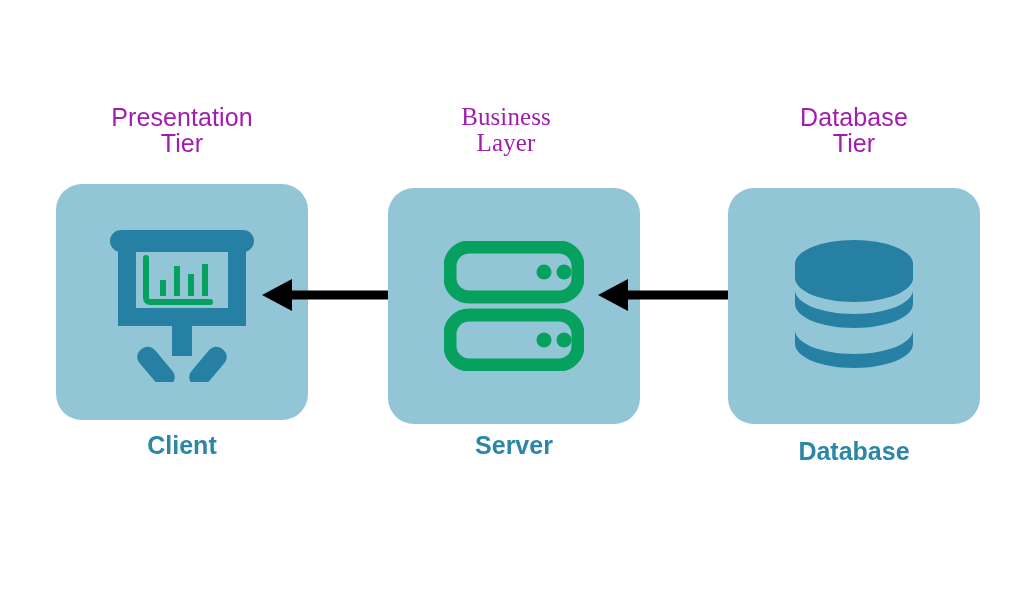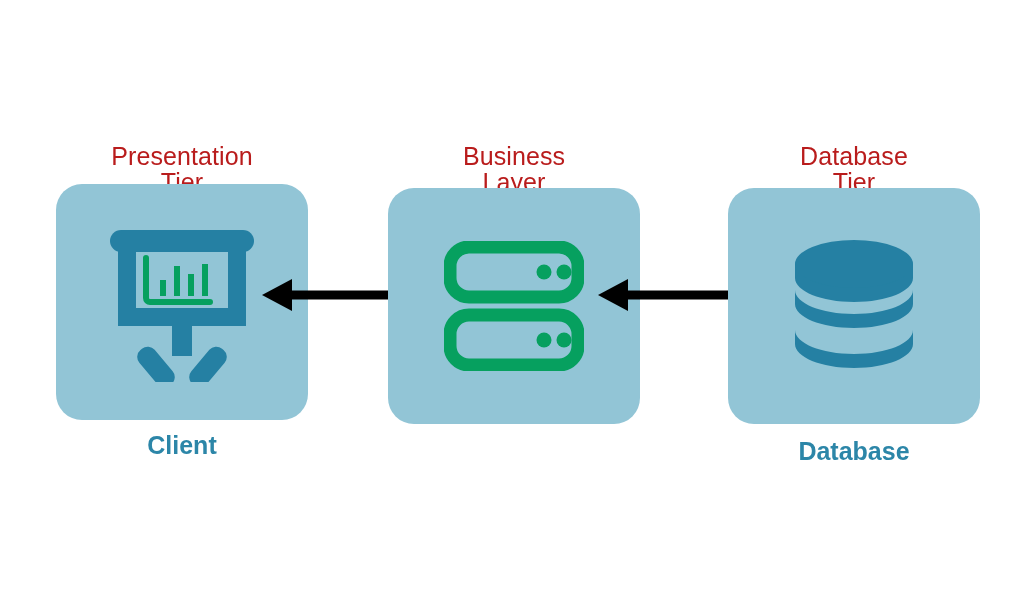--- a/index.html
+++ b/index.html
@@ -20,33 +20,32 @@
     height: 614px;
     background: #ffffff;
   }
 
   
   .tier {
     position: absolute;
     width: 252px;
   }
   .tier-presentation { left: 56px;  top: 104px; }
-  .tier-business     { left: 388px; top: 104px; }
+  .tier-business     { left: 380px; top: 104px; font-family: Liberation Serif, serif; }
   .tier-database     { left: 728px; top: 104px; }
 
   .tier-title {
     width: 252px;
     text-align: center;
-    color: #b91c1c;
+    color: #a21caf;
     font-size: 25px;
     line-height: 26px;
     font-weight: 400;
     letter-spacing: 0.1px;
     white-space: pre-line;
-    margin-top: 39px;
   }
 
   
   .card {
     position: absolute;
     width: 252px;
     height: 236px;
     background: #92c5d6;
     border-radius: 26px;
   }
@@ -147,20 +146,21 @@
         <circle cx="100" cy="31" r="7.5" fill="#06a05f"></circle>
         <circle cx="120" cy="31" r="7.5" fill="#06a05f"></circle>
 
         <rect x="6" y="74" width="128" height="50" rx="19" fill="none" stroke="#06a05f" stroke-width="13"></rect>
         <circle cx="100" cy="99" r="7.5" fill="#06a05f"></circle>
         <circle cx="120" cy="99" r="7.5" fill="#06a05f"></circle>
       </svg>
     </div>
   </div>
 
+  <div class="caption caption-server">Server</div>
 
   <div class="arrow arrow-mid-right">
     <svg width="180" height="46" viewBox="0 0 180 46" aria-hidden="true">
       <line x1="22" y1="23" x2="158" y2="23" stroke="#000000" stroke-width="9"></line>
       <polygon points="0,23 30,7 30,39" fill="#000000"></polygon>
       <polygon points="180,23 150,7 150,39" fill="#000000"></polygon>
     </svg>
   </div>
 
   <div class="tier tier-database">

